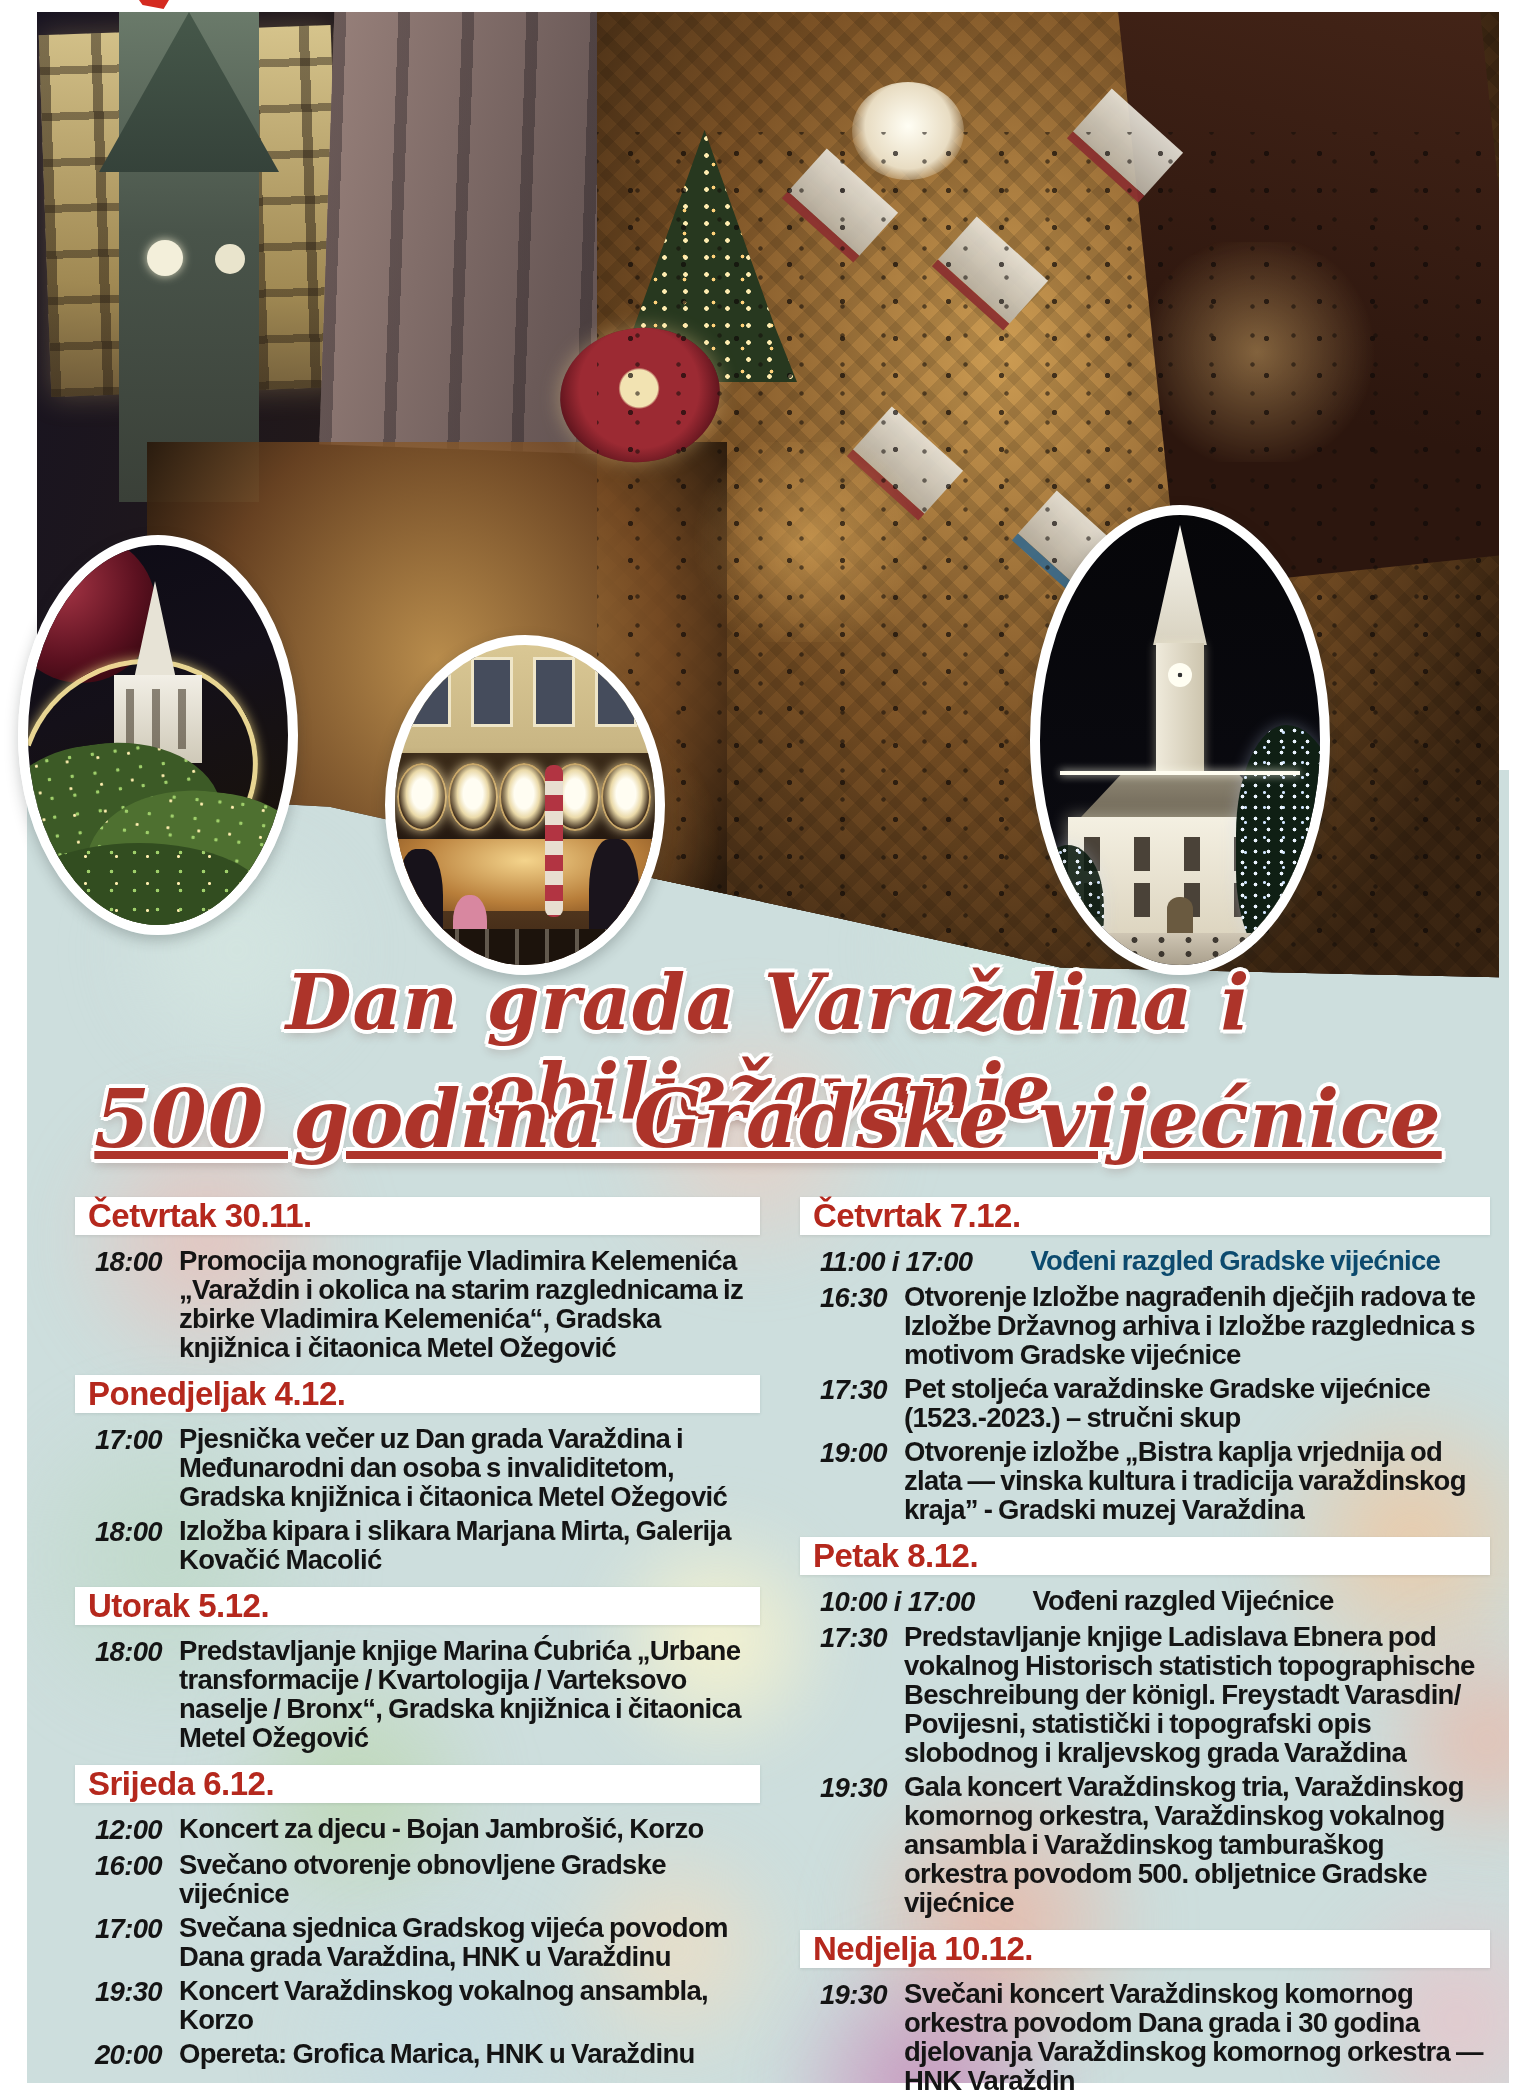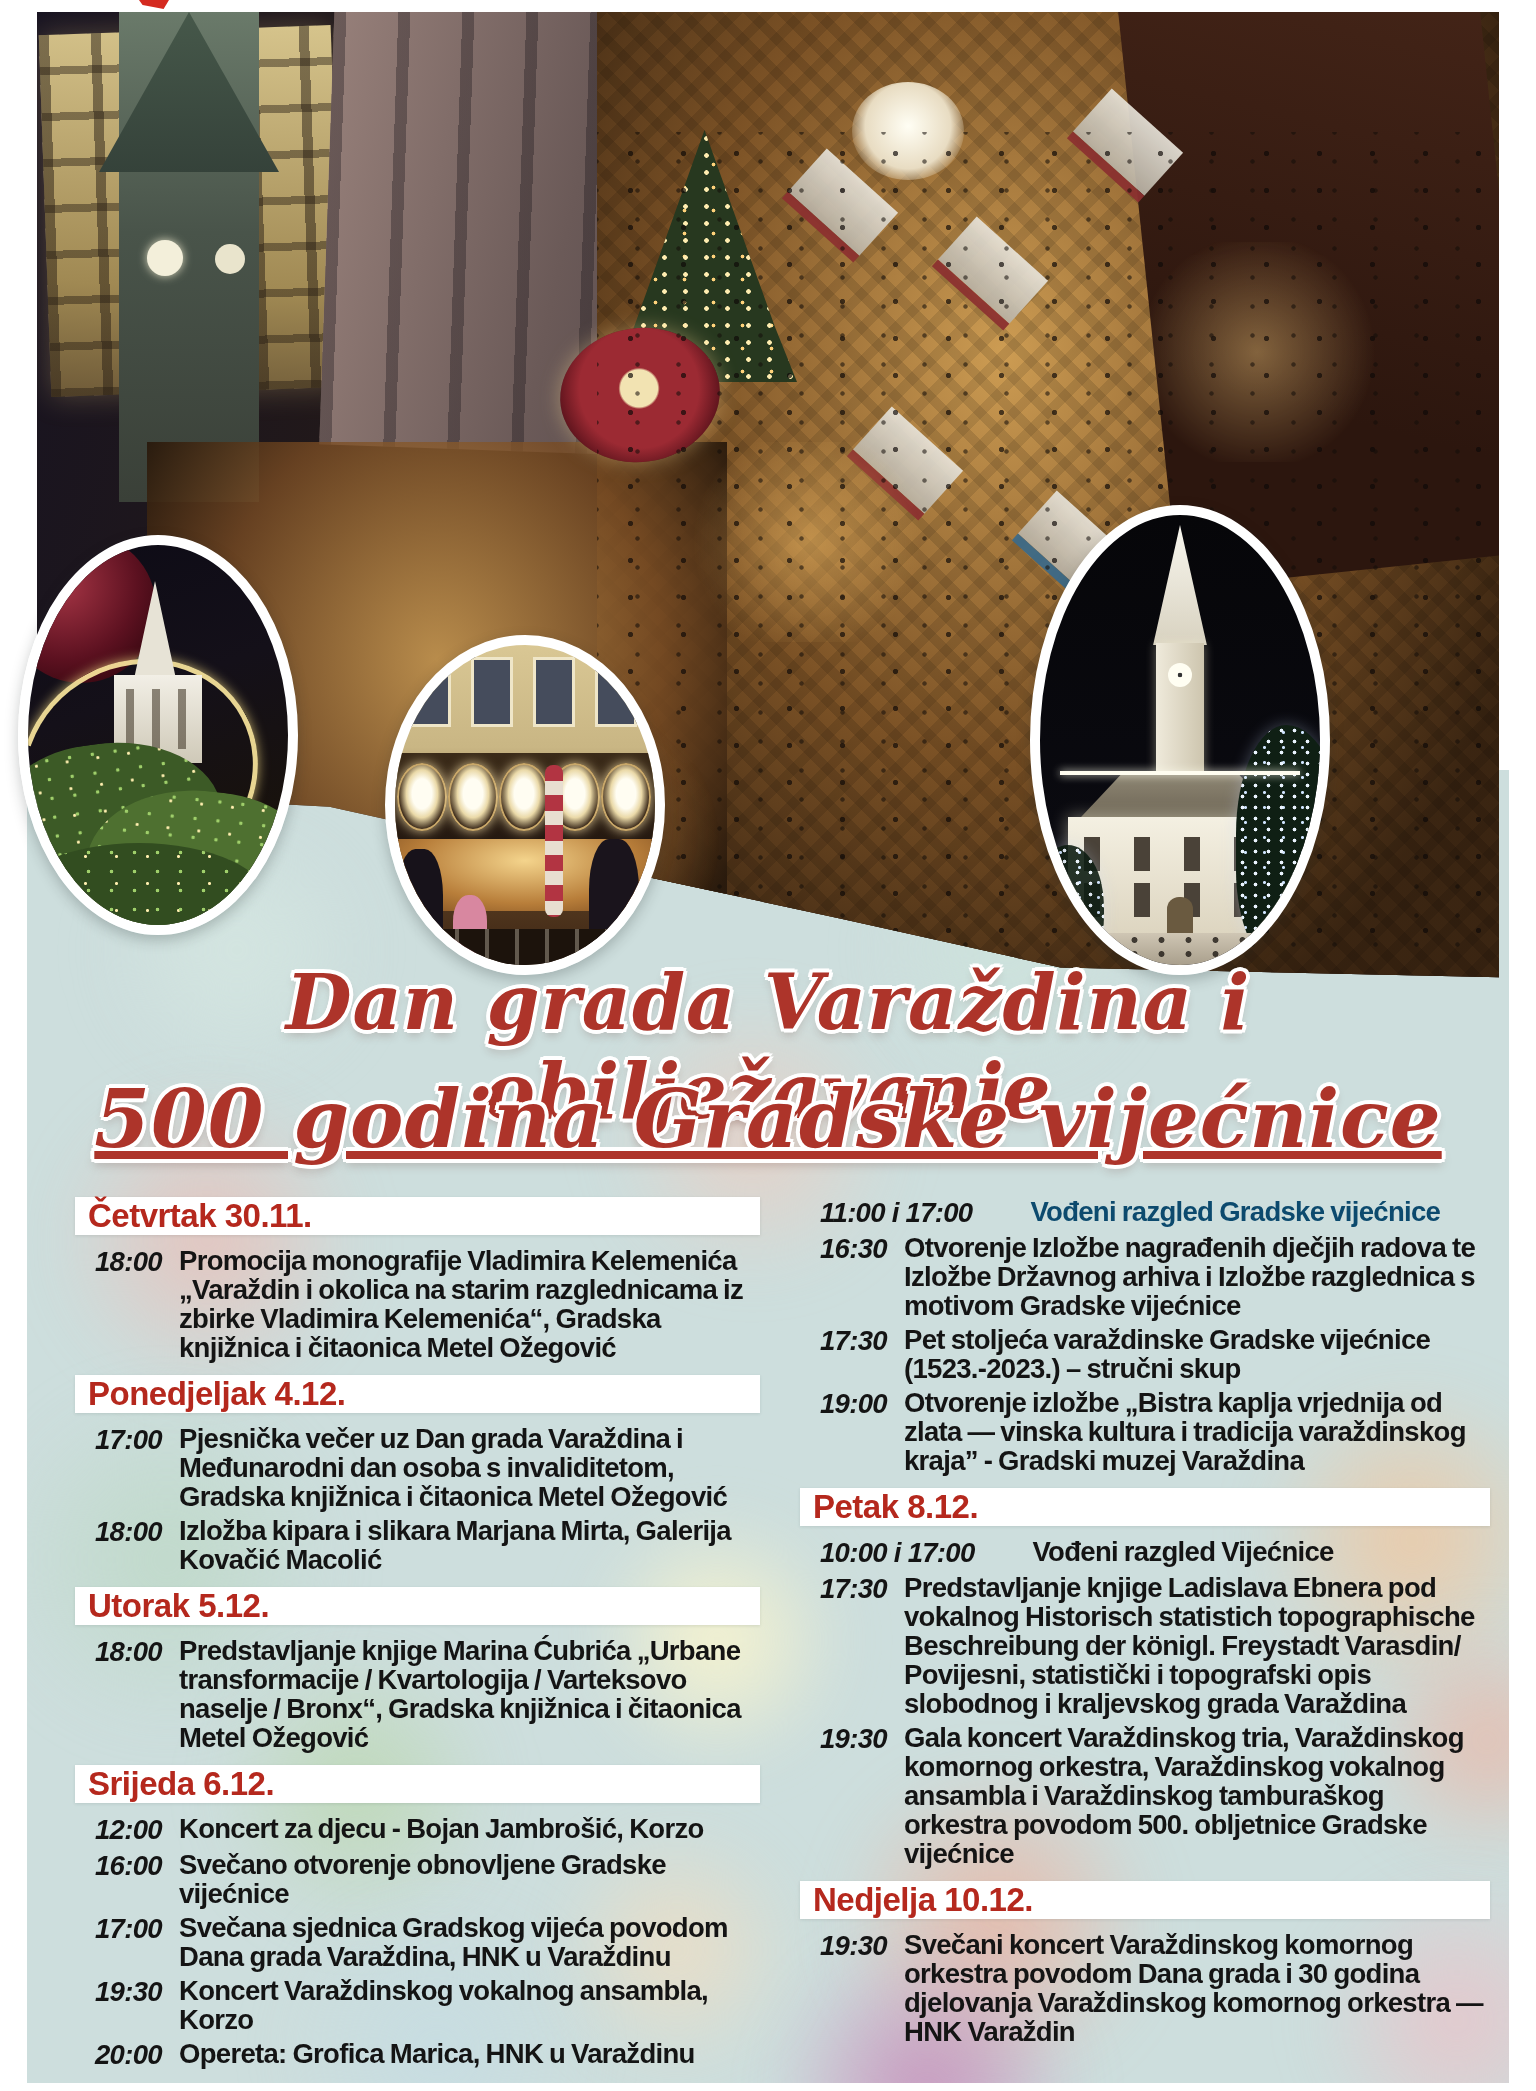--- a/index.html
+++ b/index.html
@@ -324,20 +324,23 @@
           <span class="txt" style="color: rgb(20, 20, 20);">Koncert Varaždinskog vokalnog ansambla, Korzo</span>
         </div>
         <div class="ev">
           <span class="time" style="color: rgb(20, 20, 20);">20:00</span>
           <span class="txt" style="color: rgb(20, 20, 20);">Opereta: Grofica Marica, HNK u Varaždinu</span>
         </div>
       </div>
     </div>
   <div class="col col-right">
       <div class="sec">
+        <div class="sec-header">
+          <span style="color: rgb(181, 40, 29);">Četvrtak 7.12.</span>
+        </div>
         <div class="ev">
           <span class="time wide" style="color: rgb(20, 20, 20);">11:00 i 17:00</span>
           <span class="txt" style="color: #0c4a6e;">Vođeni razgled Gradske vijećnice</span>
         </div>
         <div class="ev">
           <span class="time" style="color: rgb(20, 20, 20);">16:30</span>
           <span class="txt" style="color: rgb(20, 20, 20);">Otvorenje Izložbe nagrađenih dječjih radova te Izložbe Državnog arhiva i Izložbe razglednica s motivom Gradske vijećnice</span>
         </div>
         <div class="ev">
           <span class="time" style="color: rgb(20, 20, 20);">17:30</span>

